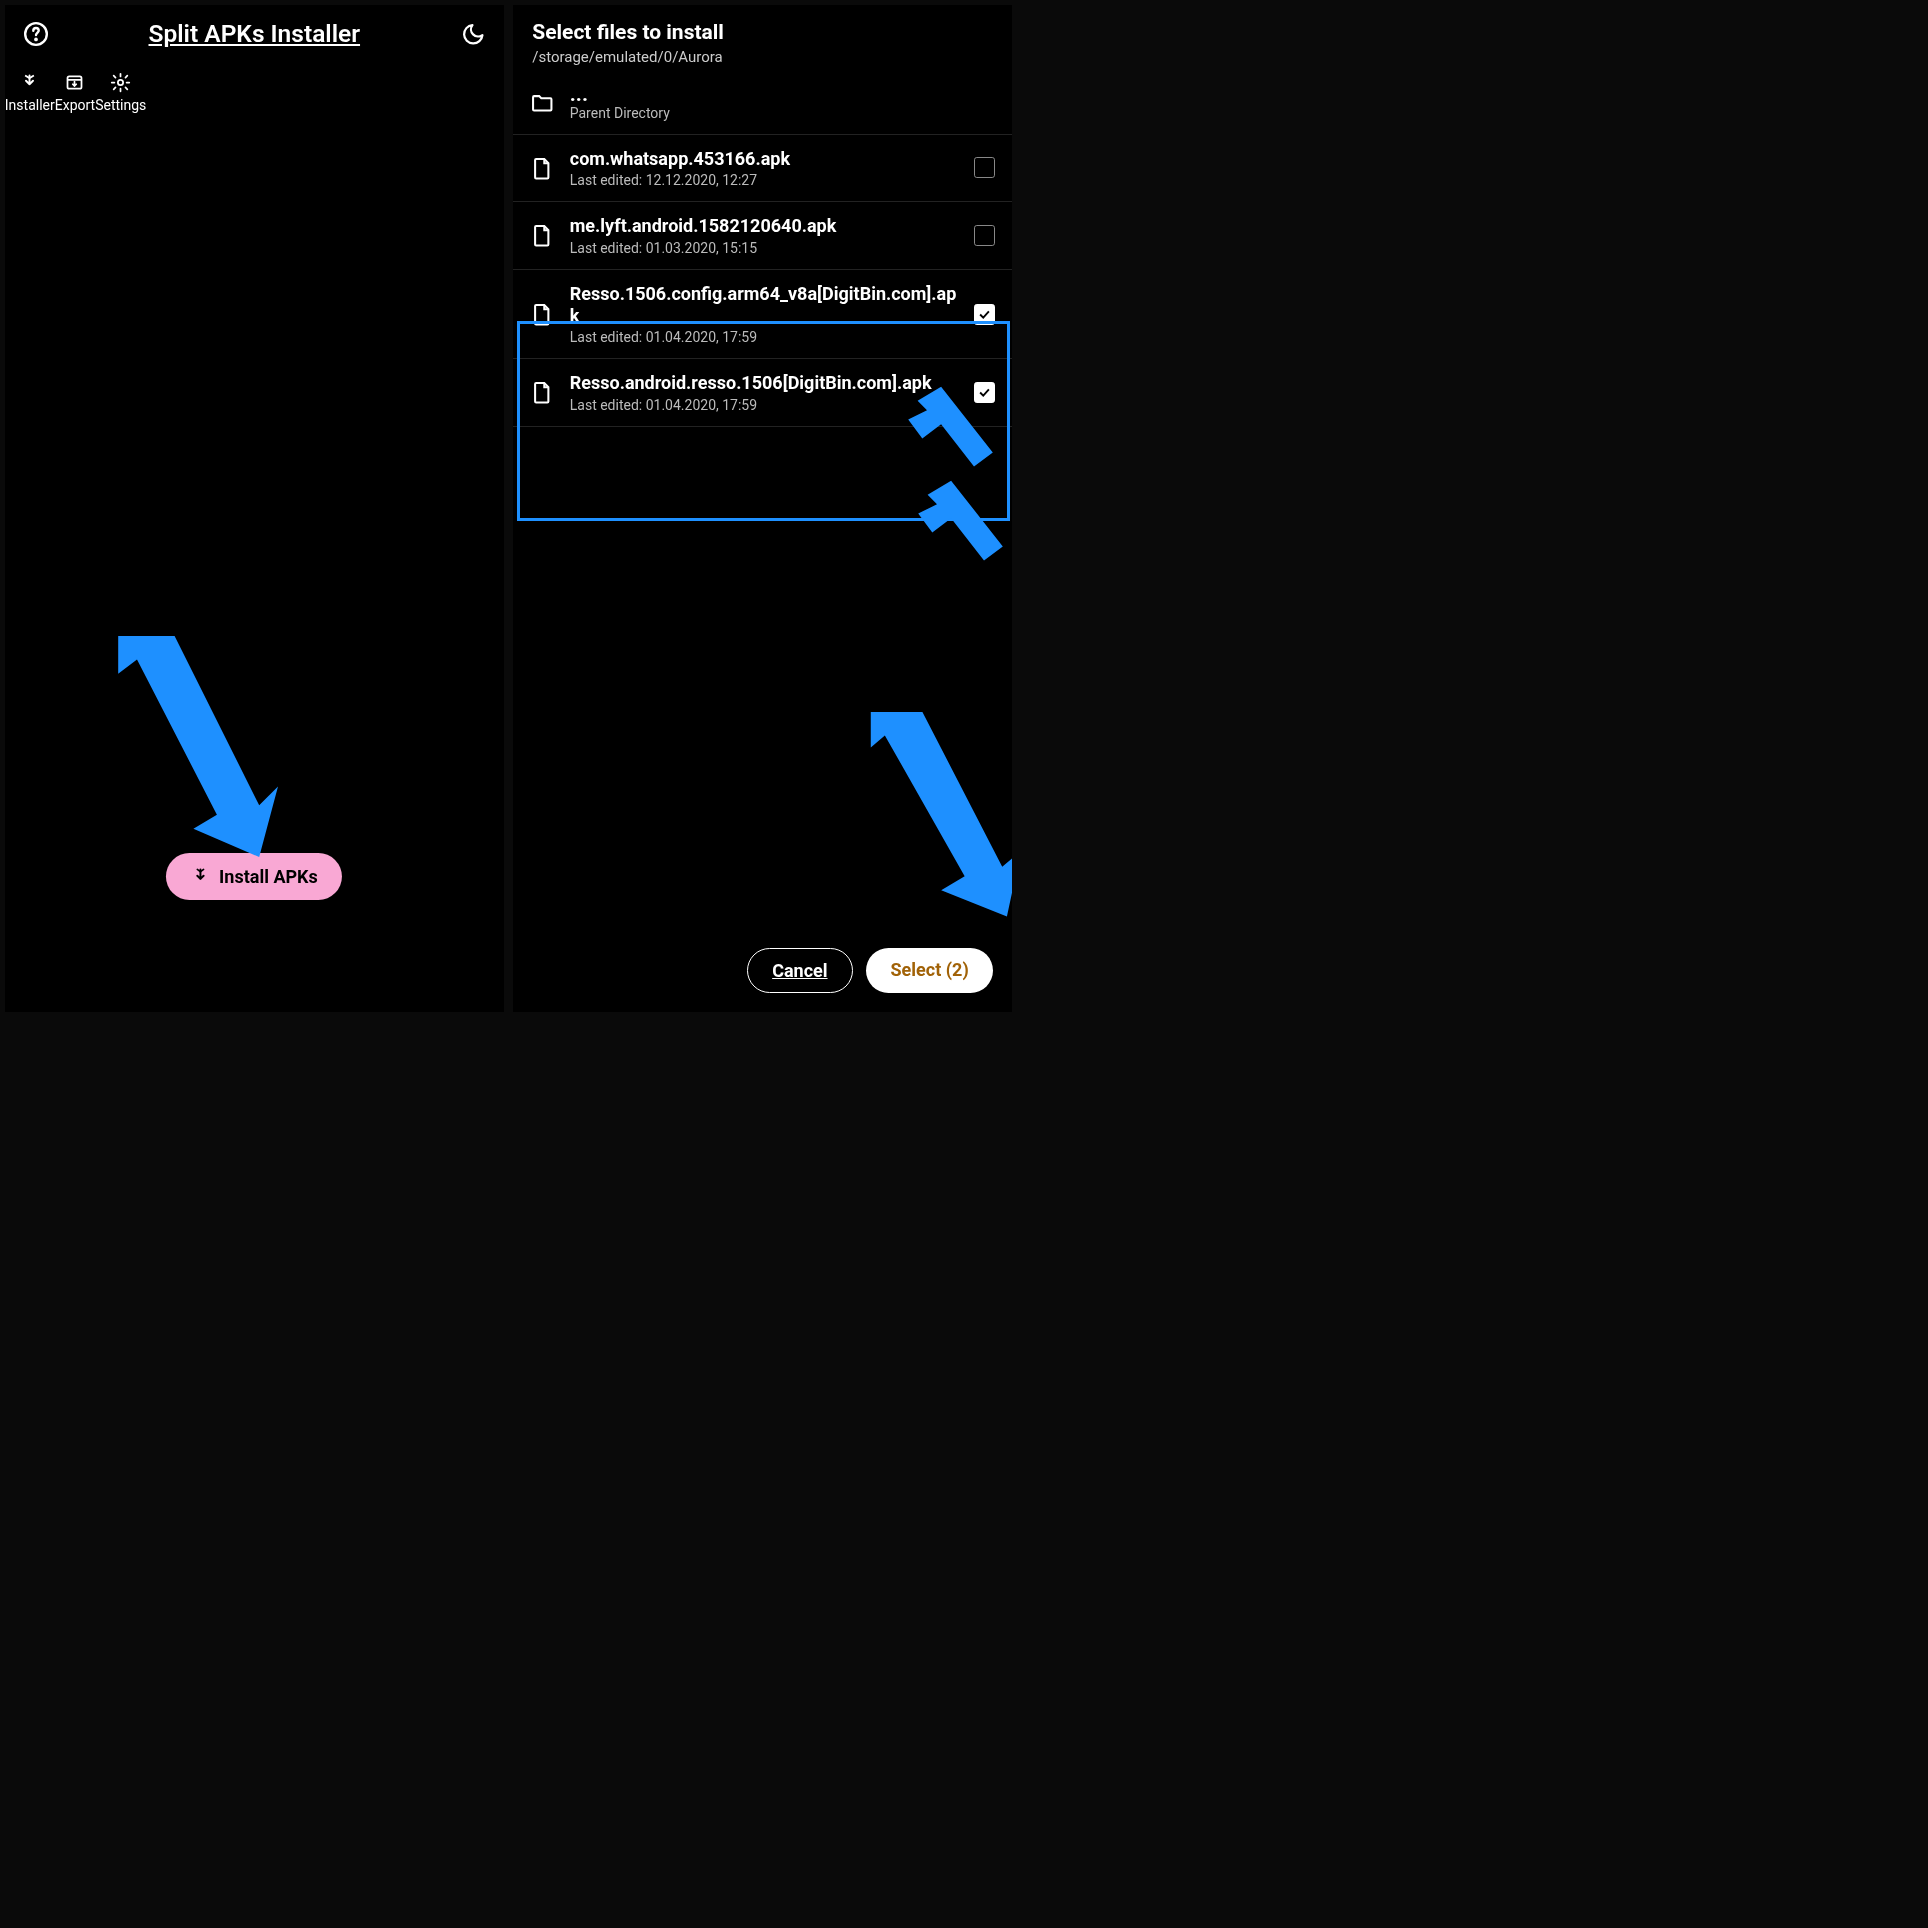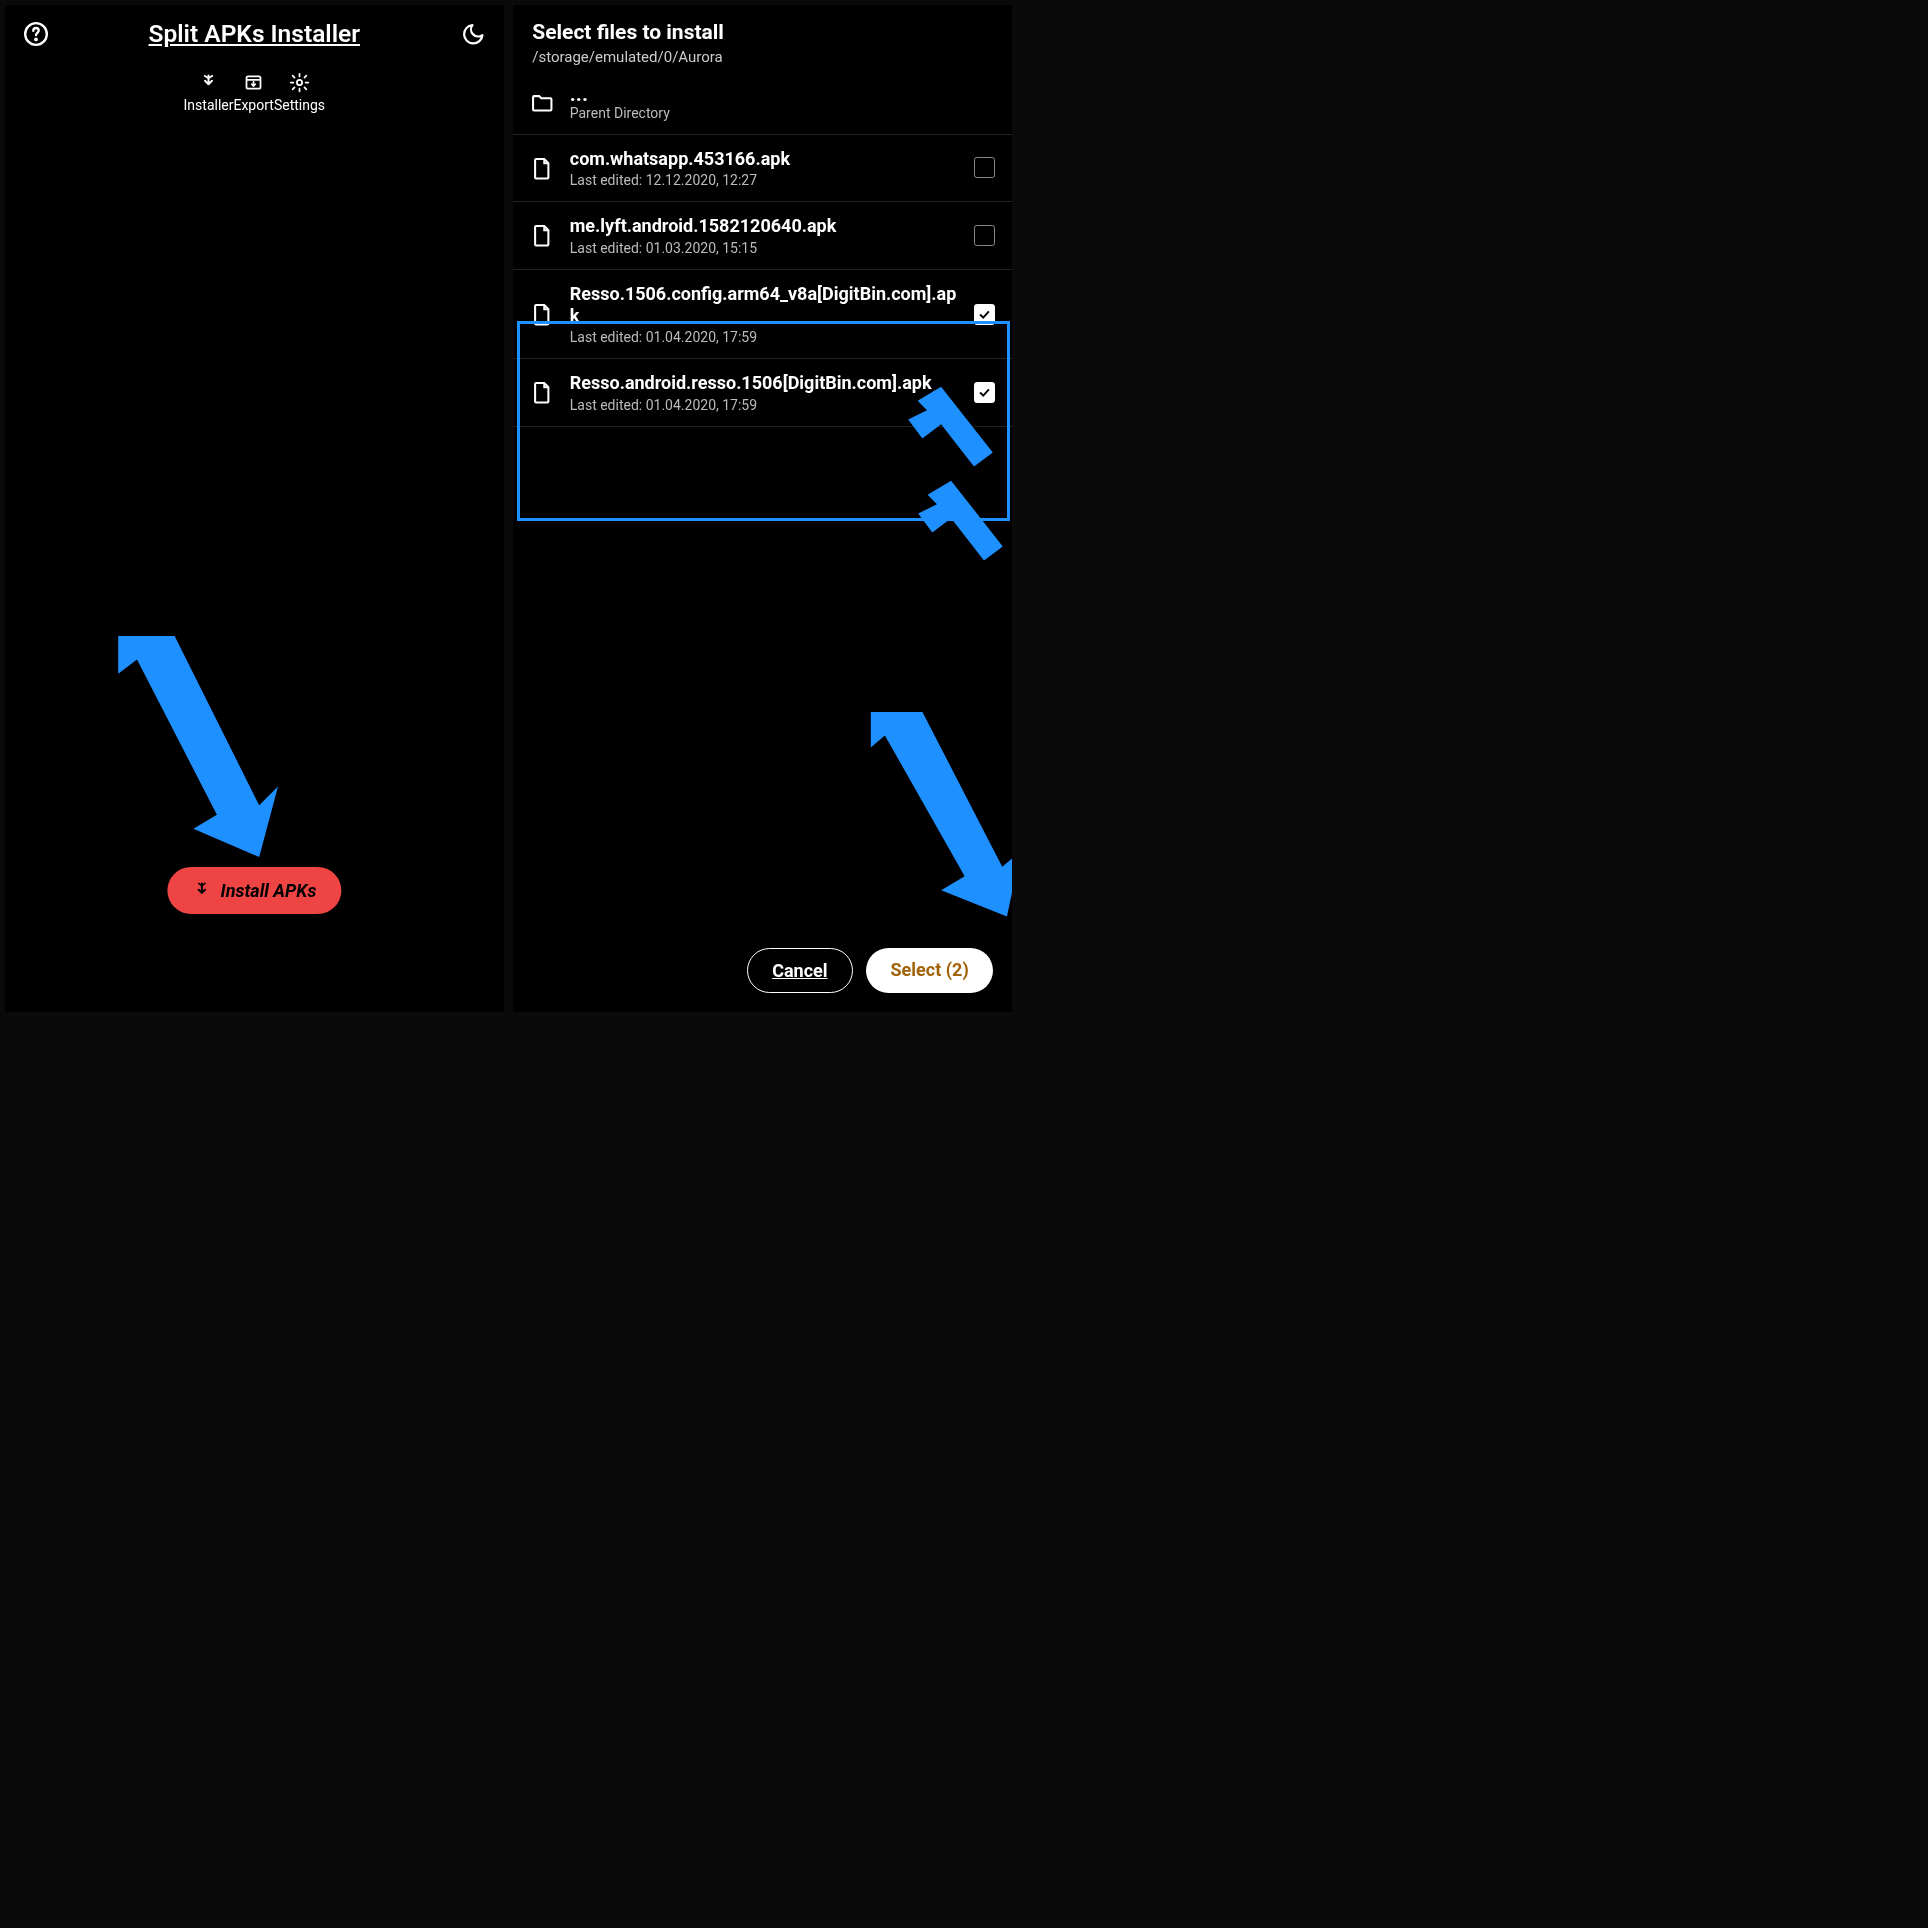--- a/index.html
+++ b/index.html
@@ -50,36 +50,35 @@
     display: flex;
     align-items: center;
     justify-content: center;
     font-size: 21px;
     color: #ddd;
   }
   .install-btn {
     position: absolute;
     left: 50%;
     transform: translateX(-50%);
-    bottom: 98px;
-    background: #ef4444;
+    bottom: 112px;
+    background: #f9a8d4;
     color: #000;
     border-radius: 28px;
     padding: 13px 24.5px;
     font-size: 18px;
     font-weight: 700;
     display: flex;
     align-items: center;
     gap: 9.4px;
-    font-style: italic;
   }
   .install-btn svg { fill: #000; }
   .bottomnav {
     display: flex;
-    justify-content: center;
+    justify-content: flex-start;
     padding: 9.4px 0 15px 0;
   }
   .nav-item {
     display: flex;
     flex-direction: column;
     align-items: center;
     gap: 3.8px;
     font-size: 14px;
     color: #fff;
   }

